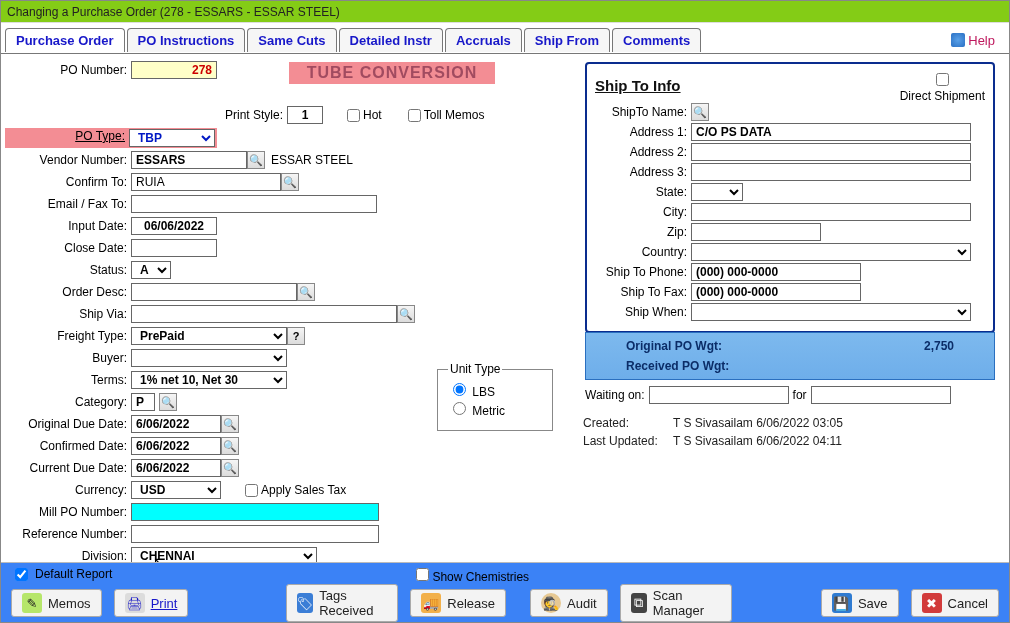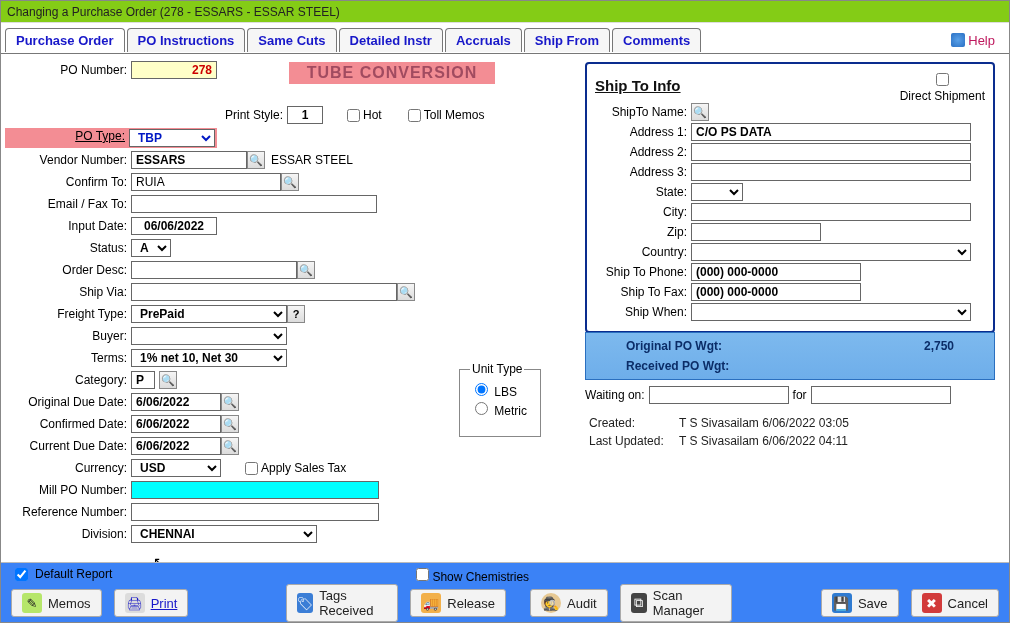--- a/index.html
+++ b/index.html
@@ -22,23 +22,23 @@
   .magnify { width: 18px; height: 18px; border: 1px solid #888; background: linear-gradient(#f5f5f5,#dcdcdc); display:inline-flex; align-items:center; justify-content:center; font-size: 11px; cursor: pointer; }
   .chk { width: 13px; height: 13px; }
   .left-col { position: absolute; left: 4px; top: 6px; width: 560px; }
   .shipto-box { position: absolute; right: 14px; top: 8px; width: 410px; border: 2px solid #0a2c8e; border-radius: 4px; padding: 6px 8px 8px 8px; }
   .shipto-title { font-weight: bold; font-size: 15px; text-decoration: underline; color:#111; margin-bottom: 2px; display:inline-block;}
   .shipto-row { display:flex; align-items:center; margin-bottom:2px; }
   .shipto-lbl { width: 96px; text-align:right; padding-right:4px; }
   .wgt-box { position:absolute; right:14px; top:278px; width:410px; height:48px; background: linear-gradient(#7db9ee,#6eaeea); border:1px solid #2a6fbf; color:#0b2d68; font-weight:bold; font-size:12px; padding:6px 10px; }
   .wgt-box .line { display:flex; justify-content:space-between; padding:0 30px; }
   .waiting-row { position:absolute; right:14px; top:332px; width:410px; display:flex; align-items:center; gap:4px; }
-  .meta-row { position:absolute; right:10px; width:410px; font-size:12px; color:#222; display:flex; }
+  .meta-row { position:absolute; right:16px; width:410px; font-size:12px; color:#222; display:flex; }
   .meta-row .k { width:90px; }
-  .unit-box { position:absolute; left:456px; top:308px; border:1px solid #888; padding:4px 10px 18px 10px; width:82px; }
+  .unit-box { position:absolute; left:434px; top:308px; border:1px solid #888; padding:4px 10px 12px 10px; width:116px; }
   .unit-box legend { font-size:12px; padding:0 2px;}
   .cyan { background:#00ffff !important; }
   .footer { position:absolute; left:0; right:0; bottom:0; height:60px; border-top:1px solid #bbb; background:#3b82f6; }
   .foot-top { display:flex; align-items:center; height:22px; padding-left:10px; gap:40px; }
   .foot-btns { display:flex; align-items:center; height:36px; padding:0 10px; gap:12px; }
   .btn { display:inline-flex; align-items:center; gap:6px; padding:3px 10px; border:1px solid #aaa; background:#f3f3f3; border-radius:3px; cursor:pointer; font-size:13px; color:#1818c9; font-weight:500; }
   .btn.plain { color:#222; font-weight:normal; }
   .spacer { flex:1; }
   .icon-sq { width:20px; height:20px; display:inline-flex; align-items:center; justify-content:center; font-size:13px; border-radius:3px; }
   .ic-memo { background:#b6e66a; }
@@ -118,20 +118,24 @@
       <div class="row">
         <div class="lbl">Email / Fax To:</div>
         <input class="txt" style="width: 246px;" value="">
       </div>
 
       <div class="row">
         <div class="lbl">Input Date:</div>
         <input class="txt" style="width: 86px; font-weight: bold; text-align: center;" value="06/06/2022">
       </div>
 
+      <div class="row">
+        <div class="lbl">Close Date:</div>
+        <input class="txt" style="width: 86px;" value="">
+      </div>
 
       <div class="row">
         <div class="lbl">Status:</div>
         <select class="sel" style="width:40px;font-weight:bold"><option>A</option></select>
       </div>
 
       <div class="row">
         <div class="lbl">Order Desc:</div>
         <input class="txt" style="width: 166px;" value="">
         <span class="magnify">🔍</span>

